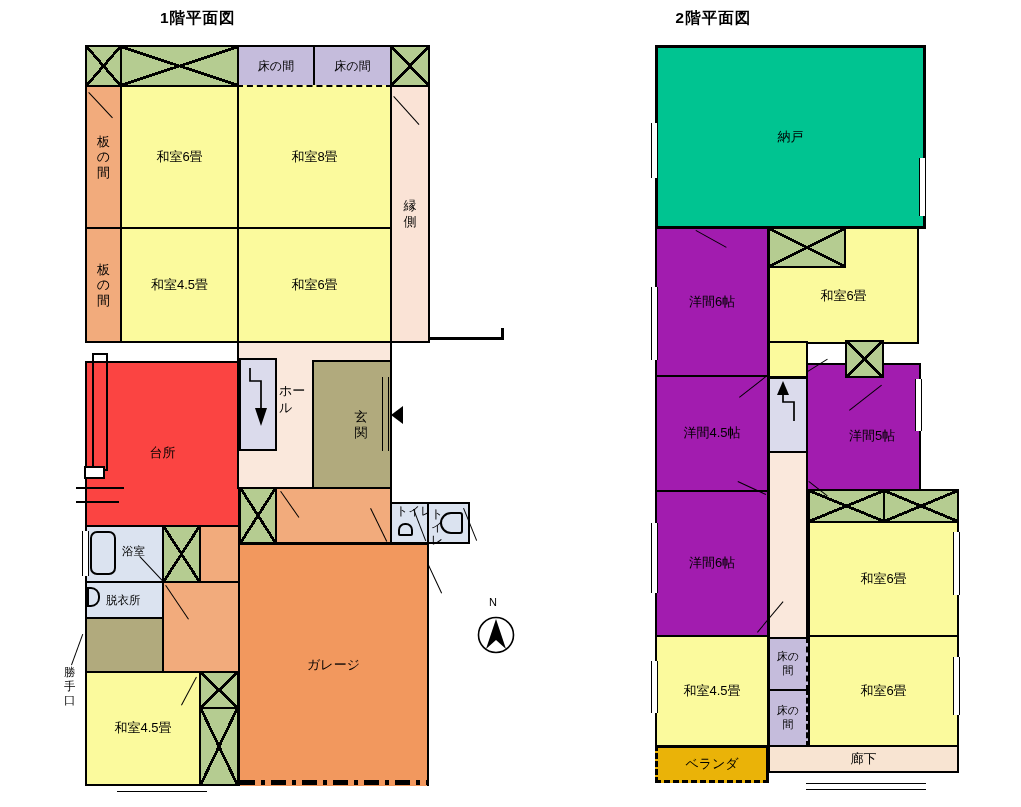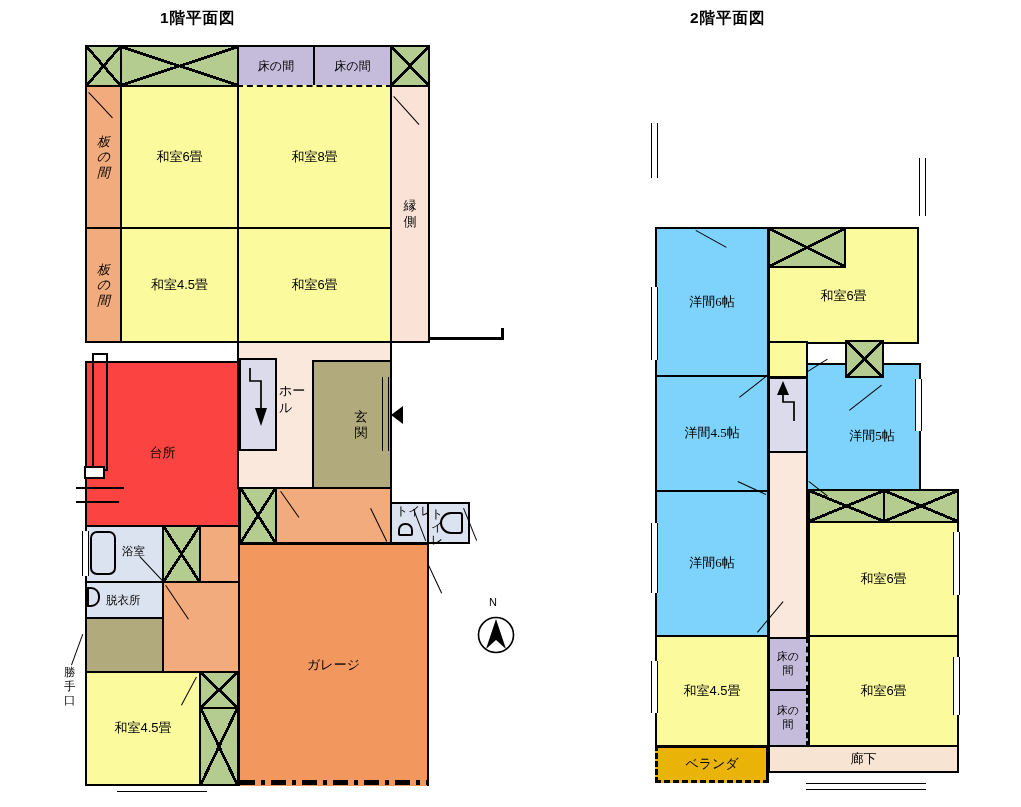--- a/index.html
+++ b/index.html
@@ -13,24 +13,24 @@
         background-image:
          linear-gradient(to top right, transparent calc(50% - 1.4px), #000 calc(50% - 1.4px), #000 calc(50% + 1.4px), transparent calc(50% + 1.4px)),
          linear-gradient(to bottom right, transparent calc(50% - 1.4px), #000 calc(50% - 1.4px), #000 calc(50% + 1.4px), transparent calc(50% + 1.4px));}
   .vlabel{width:15px;word-break:break-all;line-height:1.2;display:inline-block;}
   .alabel{position:absolute;}
   .dline{position:absolute;height:0;border-top:1.7px solid #000;transform-origin:0 0;}
   .bar{position:absolute;background:#000;}
   .win-v{position:absolute;width:7px;background:#fff;border-left:1.8px solid #000;border-right:1.8px solid #000;box-sizing:border-box;}
   .win-h{position:absolute;height:7px;background:#fff;border-top:1.8px solid #000;border-bottom:1.8px solid #000;box-sizing:border-box;}
   .shape{position:absolute;border:2px solid #000;box-sizing:border-box;background:transparent;}
-  .c-yellow{background:#FBFA9D;} .c-purple{background:#C5BCDC;} .c-orange{background:#F2AB7C;font-style:italic;}
+  .c-yellow{background:#FBFA9D;} .c-purple{background:#C5BCDC;} .c-orange{background:#F2AB7C;}
   .c-peach{background:#FAE3D6;} .c-red{background:#FB4442;} .c-cream{background:#FAE8DC;}
   .c-olive{background:#B1AA7D;} .c-lav{background:#DBDBEC;} .c-blue{background:#DBE3F0;}
-  .c-garage{background:#F2985E;} .c-pink{background:#7dd3fc;font-family:Liberation Serif, serif;} .c-nando{background:#00C491;}
+  .c-garage{background:#F2985E;} .c-pink{background:#a21caf;} .c-nando{background:#00C491;}
   .c-vgreen{background:#eab308;} .c-rouka{background:#F8E4D2;} .c-salmon{background:#F2AB7C;}
   .small{font-size:11.5px;} .tiny{font-size:12px;line-height:1.1;}
 </style>
 </head>
 <body>
 
 <div class="canvas">
 
   <div class="ftitle" style="left:160px;top:8px;">1階平面図</div>
 
@@ -138,22 +138,25 @@
   <div class="dline" style="left:429px;top:565px;width:31px;transform:rotate(65deg);"></div>
 
   <span class="alabel" style="left:489px;top:596px;font-size:11px;">N</span>
   <div style="position:absolute;left:477px;top:616px;width:38px;height:38px;">
     <svg width="38" height="38" viewBox="0 0 38 38">
       <circle cx="19" cy="19" r="17.5" fill="none" stroke="#000" stroke-width="1.6"></circle>
       <polygon points="19,3 29,33 19,24 9,33" fill="#000"></polygon>
     </svg>
   </div>
 
-  <div class="ftitle" style="left:690px;top:8px;">2階平面図</div>
-
+  <div class="ftitle" style="left:675px;top:8px;font-family:Liberation Mono, monospace;">2階平面図</div>
+
+  <div class="room c-nando" style="left:655px;top:45px;width:271px;height:184px;border-width:3px;">
+      <span>納戸</span>
+    </div>
 
   <div class="room c-pink" style="left:655px;top:227px;width:114px;height:150px;">
       <span>洋間6帖</span>
     </div>
   <div class="room c-yellow" style="left:768px;top:227px;width:151px;height:117px;">
       <span style="margin-top:22px;">和室6畳</span>
     </div>
   <div class="xbox" style="left:768px;top:227px;width:78px;height:41px;"></div>
 
   <div class="room c-pink" style="left:768px;top:342px;width:153px;height:146px;margin-top:21px;">

